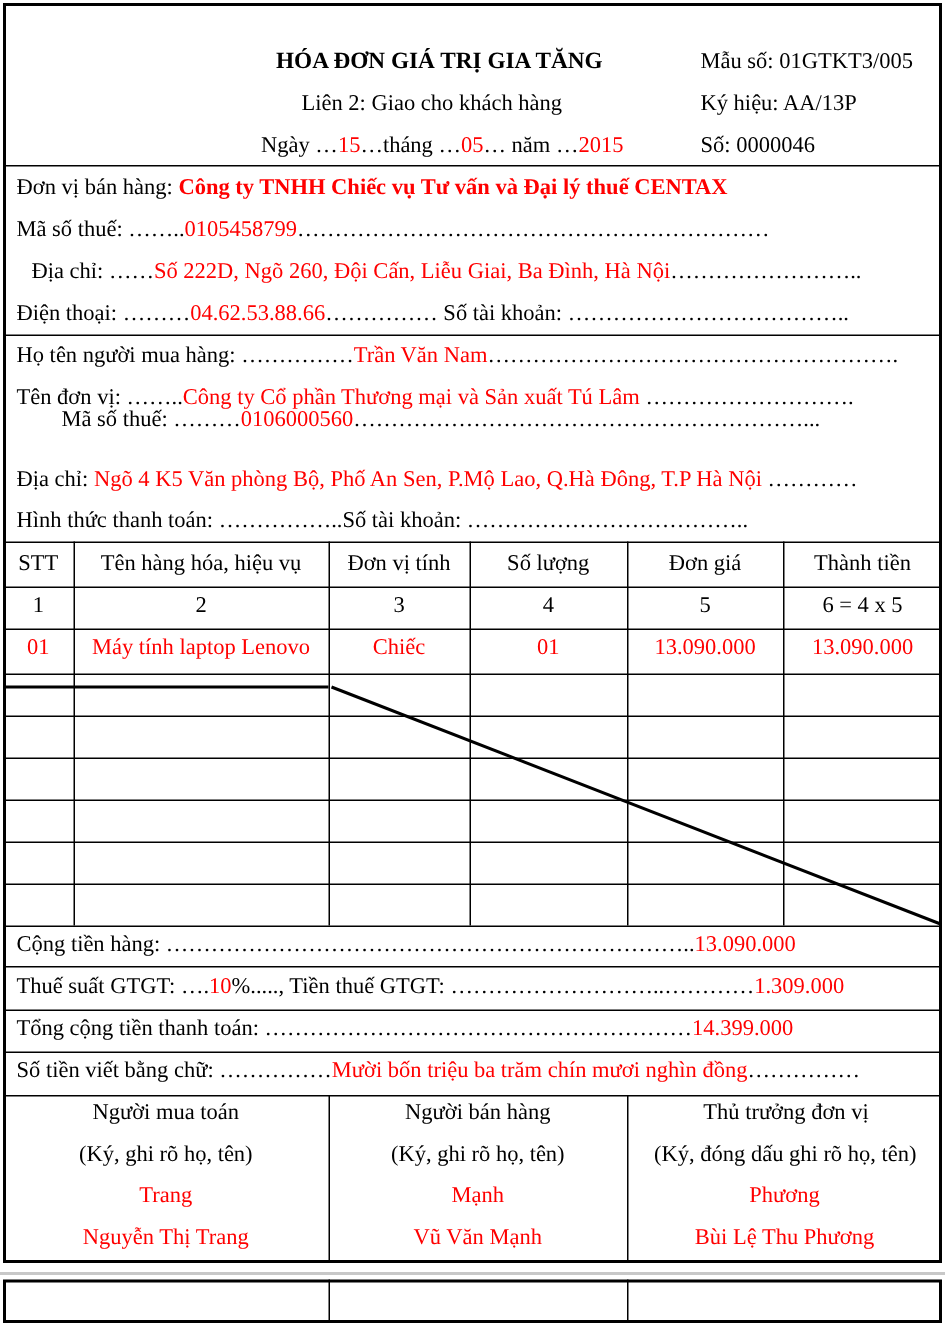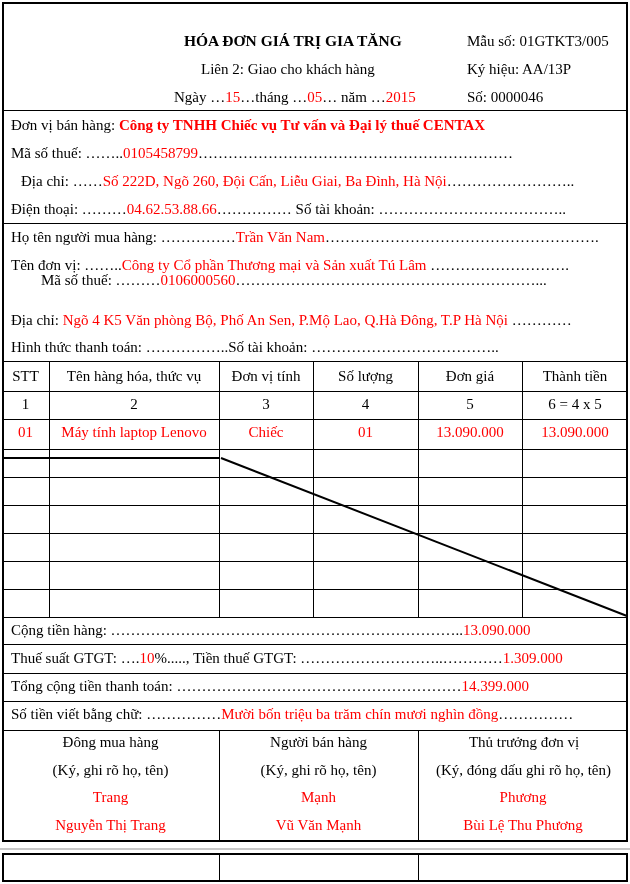--- a/index.html
+++ b/index.html
@@ -70,21 +70,21 @@
 <div class="line" style="left:2px; top:589px; width:626px; height:1px;"></div>
 <div class="line" style="left:2px; top:617px; width:626px; height:1px;"></div>
 
 <div class="line" style="left:49px; top:361px; width:1px; height:256px;"></div>
 <div class="line" style="left:219px; top:361px; width:1px; height:256px;"></div>
 <div class="line" style="left:313px; top:361px; width:1px; height:256px;"></div>
 <div class="line" style="left:418px; top:361px; width:1px; height:256px;"></div>
 <div class="line" style="left:522px; top:361px; width:1px; height:256px;"></div>
 
 <div class="txt ctr" style="left:2px; width:47px; top:367px;">STT</div>
-<div class="txt ctr" style="left:49px; width:170px; top:367px;">Tên hàng hóa, thức vụ</div>
+<div class="txt ctr" style="left:49px; width:170px; top:367px;">Tên hàng hóa, hiệu vụ</div>
 <div class="txt ctr" style="left:219px; width:94px; top:367px;">Đơn vị tính</div>
 <div class="txt ctr" style="left:313px; width:105px; top:367px;">Số lượng</div>
 <div class="txt ctr" style="left:418px; width:104px; top:367px;">Đơn giá</div>
 <div class="txt ctr" style="left:522px; width:106px; top:367px;">Thành tiền</div>
 
 <div class="txt ctr" style="left:2px; width:47px; top:395px;">1</div>
 <div class="txt ctr" style="left:49px; width:170px; top:395px;">2</div>
 <div class="txt ctr" style="left:219px; width:94px; top:395px;">3</div>
 <div class="txt ctr" style="left:313px; width:105px; top:395px;">4</div>
 <div class="txt ctr" style="left:418px; width:104px; top:395px;">5</div>
@@ -115,21 +115,21 @@
 </div>
 <div class="line" style="left:2px; top:701px; width:626px; height:1px;"></div>
 <div class="txt" style="left:11px; top:705px;">
   <span>Số tiền viết bằng chữ: ……………</span><span class="red">Mười bốn triệu ba trăm chín mươi nghìn đồng</span><span>……………</span>
 </div>
 <div class="line" style="left:2px; top:730px; width:626px; height:1px;"></div>
 
 <div class="line" style="left:219px; top:730px; width:1px; height:111px;"></div>
 <div class="line" style="left:418px; top:730px; width:1px; height:111px;"></div>
 
-<div class="txt ctr" style="left:2px; width:217px; top:733px;">Đông mua hàng</div>
+<div class="txt ctr" style="left:2px; width:217px; top:733px;">Người mua toán</div>
 <div class="txt ctr" style="left:2px; width:217px; top:761px;">(Ký, ghi rõ họ, tên)</div>
 <div class="txt ctr red" style="left:2px; width:217px; top:788px;">Trang</div>
 <div class="txt ctr red" style="left:2px; width:217px; top:816px;">Nguyễn Thị Trang</div>
 
 <div class="txt ctr" style="left:219px; width:199px; top:733px;">Người bán hàng</div>
 <div class="txt ctr" style="left:219px; width:199px; top:761px;">(Ký, ghi rõ họ, tên)</div>
 <div class="txt ctr red" style="left:219px; width:199px; top:788px;">Mạnh</div>
 <div class="txt ctr red" style="left:219px; width:199px; top:816px;">Vũ Văn Mạnh</div>
 
 <div class="txt ctr" style="left:418px; width:212px; top:733px;">Thủ trưởng đơn vị</div>

